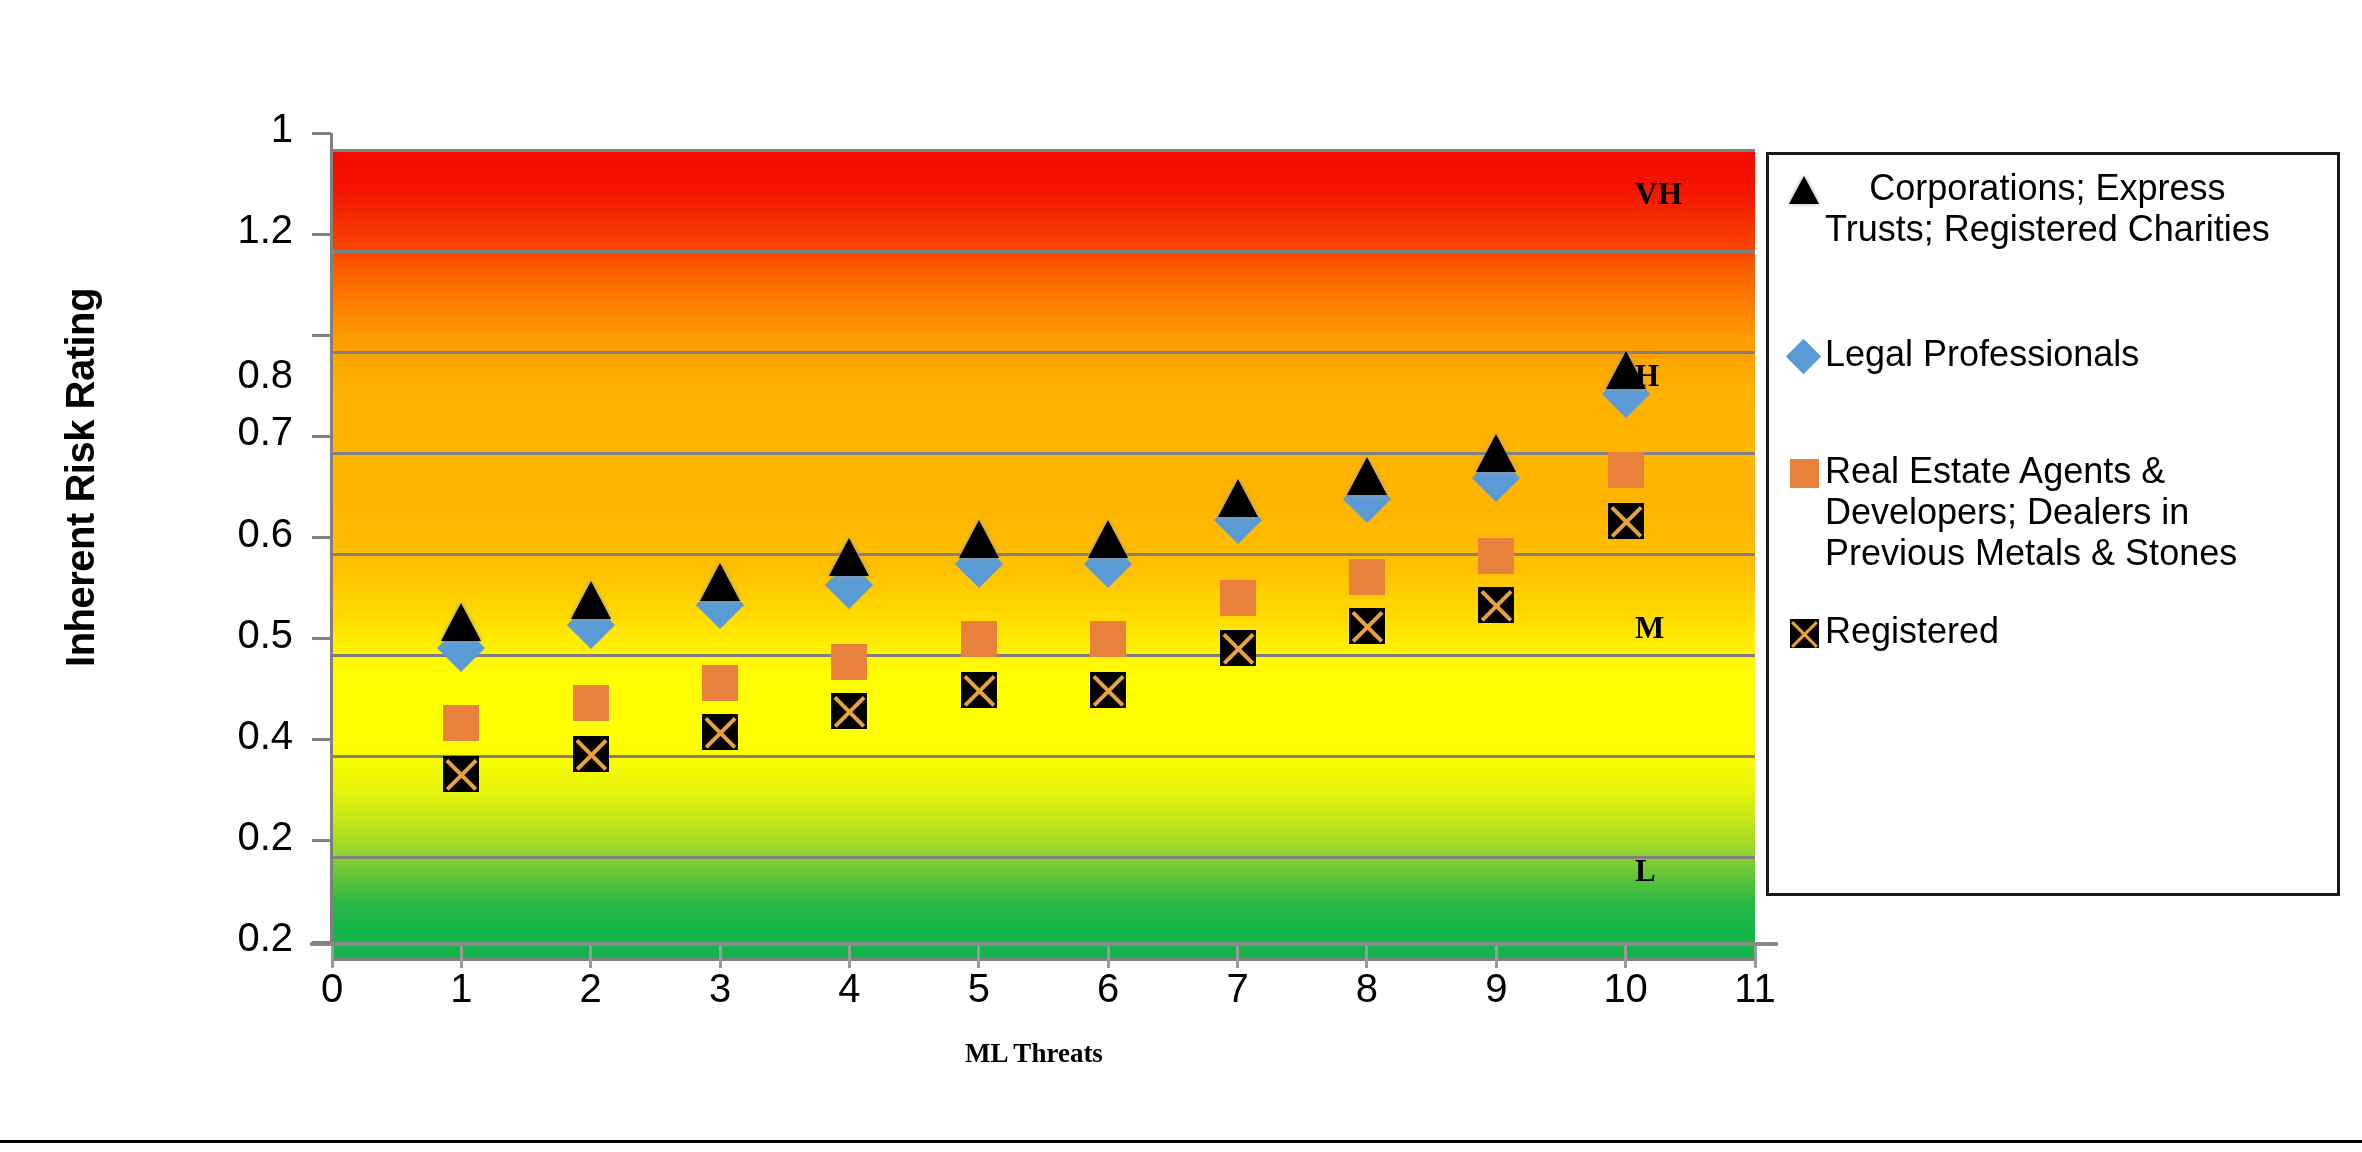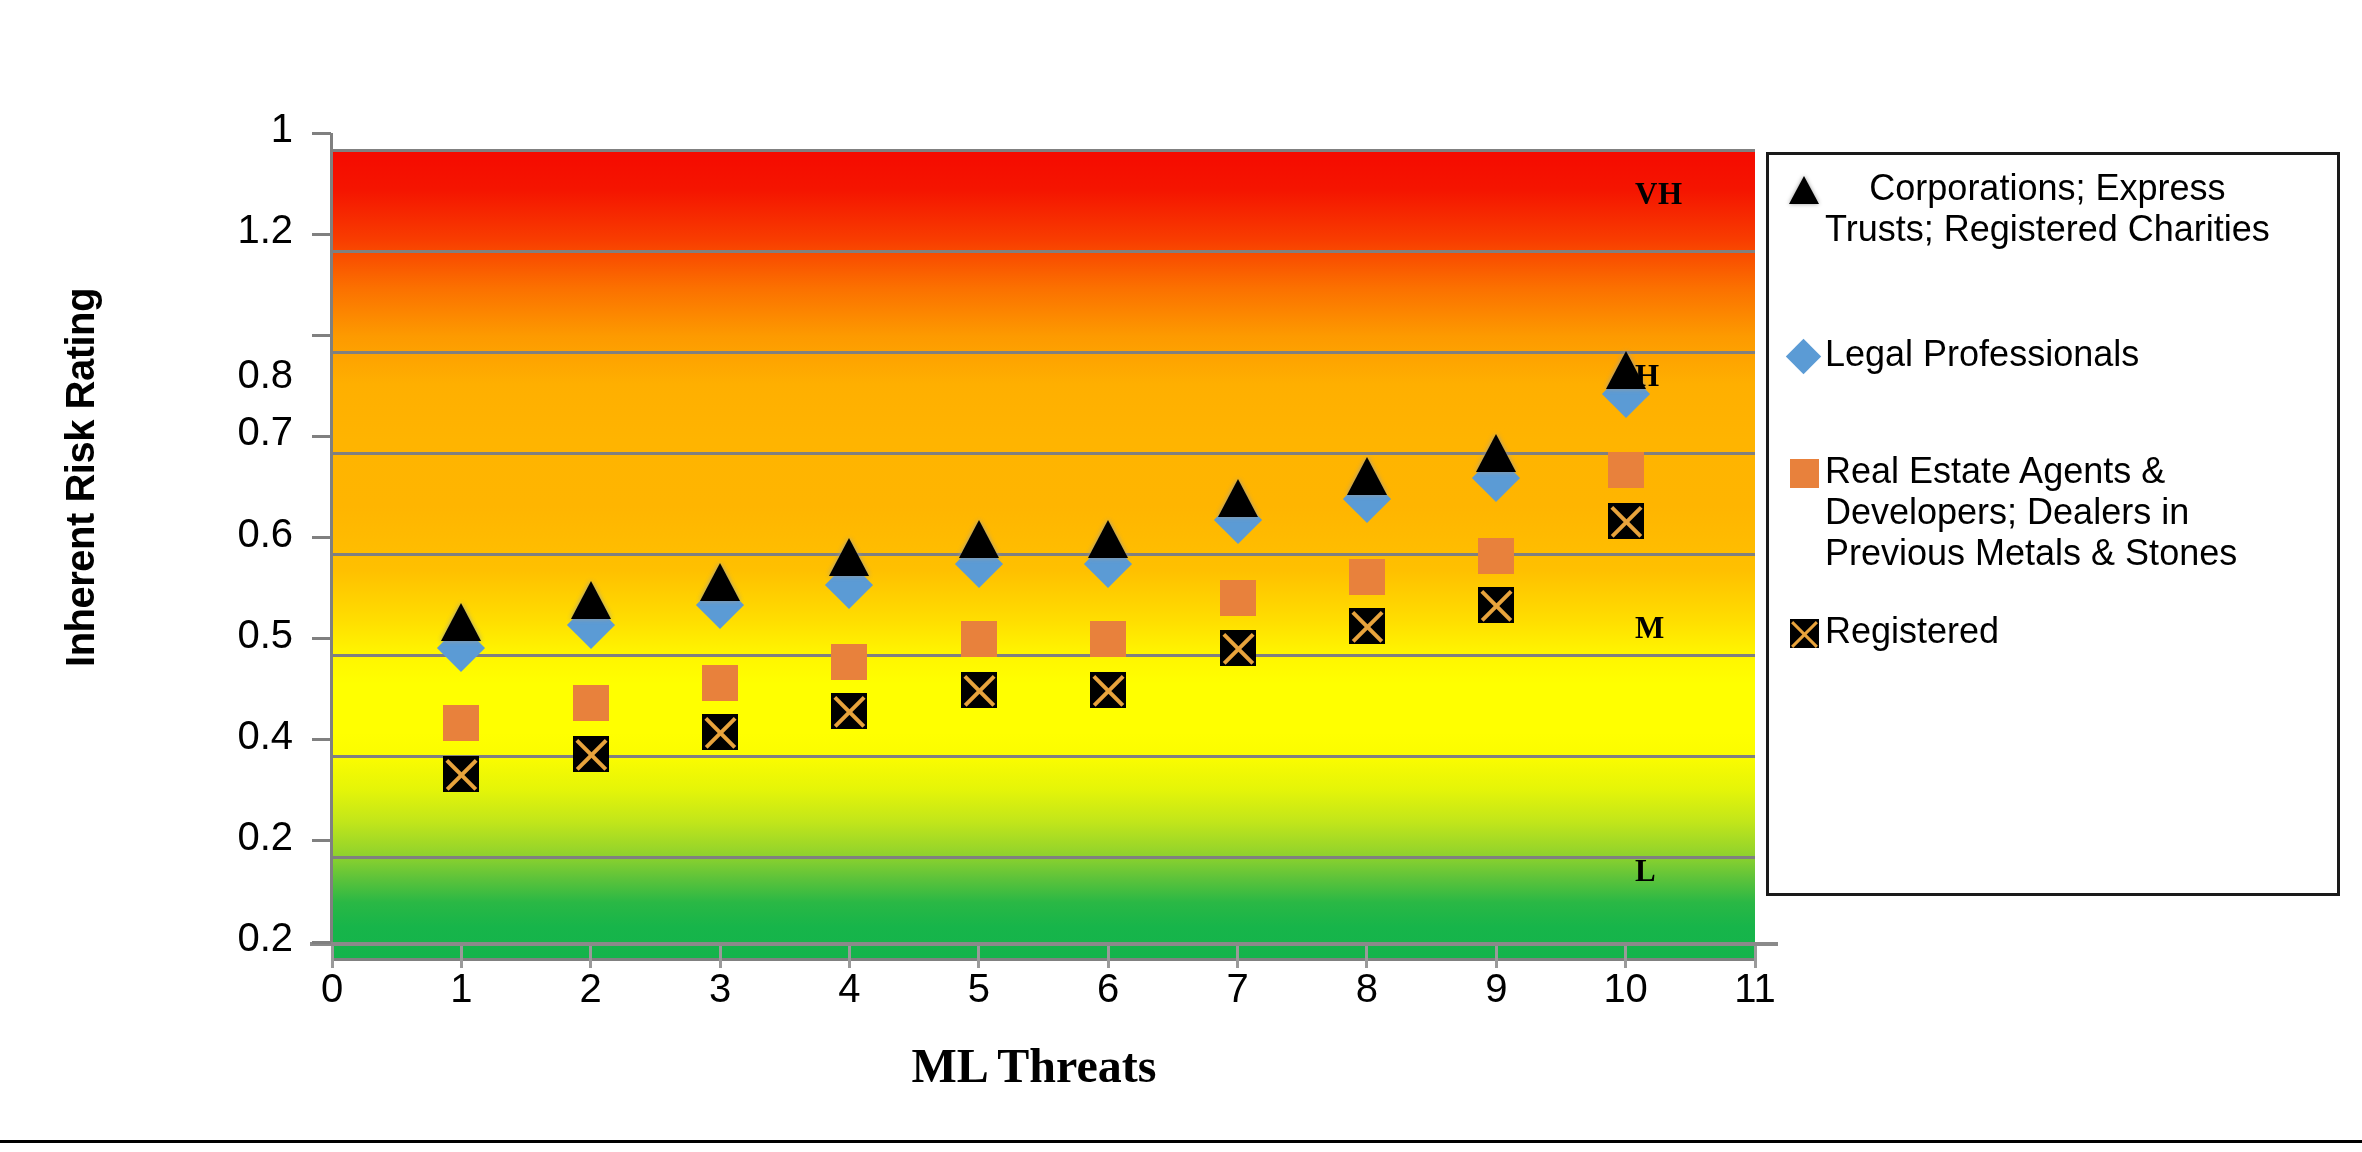--- a/index.html
+++ b/index.html
@@ -45,21 +45,21 @@
     color: #000;
     font-family: "Liberation Sans", sans-serif;
     letter-spacing: -0.5px;
   }
   #xlabel {
     position: absolute;
     left: 313px;
     top: 1038px;
     width: 1442px;
     text-align: center;
-    font-size: 48px;
+    font-size: 27px;
     font-weight: bold;
     color: #000;
     font-family: "Liberation Serif", serif;
   }
 
   
   #plot {
     position: absolute;
     left: 332px;
     top: 150px;

